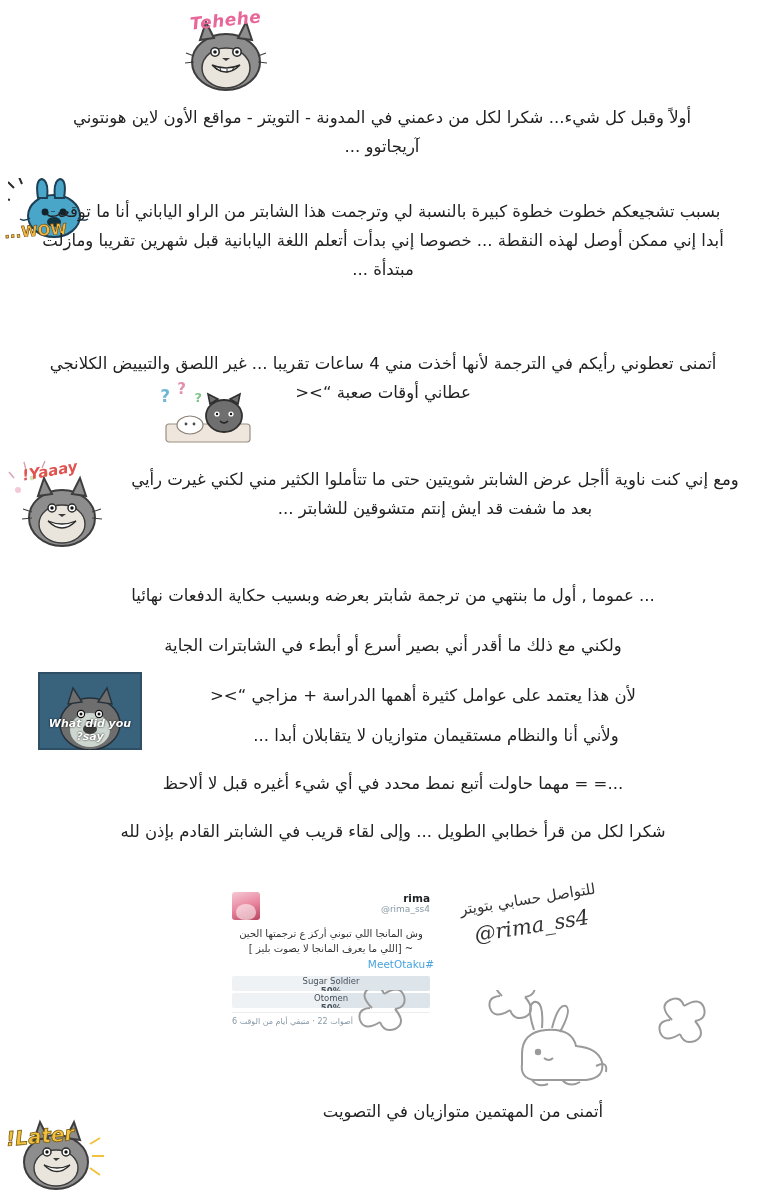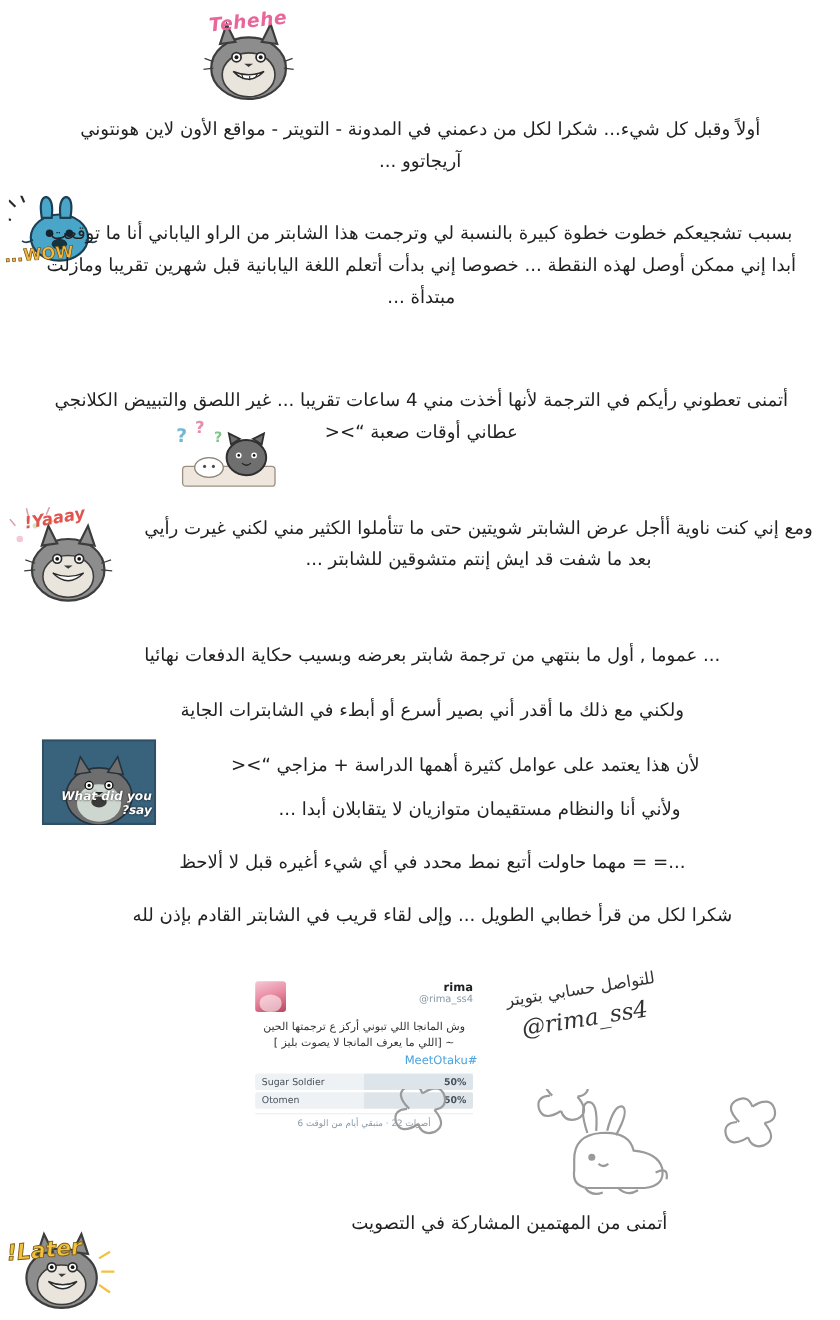--- a/index.html
+++ b/index.html
@@ -74,20 +74,21 @@
     -webkit-text-stroke: 0.8px #7a5c12;
     transform: rotate(-5deg);
   }
   .label-whatdid {
     position: absolute;
     font-family: "DejaVu Sans", sans-serif;
     font-weight: bold;
     font-style: italic;
     font-size: 11px;
     color: #ffffff;
+    text-align: center;
     line-height: 1.15;
     text-shadow: 0 0 2px #000;
   }
 
   
   .handwrite {
     position: absolute;
     font-family: "DejaVu Serif", serif;
     direction: rtl;
     color: #333;
@@ -151,34 +152,34 @@
   }
   .poll-fill {
     position: absolute;
     top: 0; right: 0; bottom: 0;
     background: #dde5ea;
   }
   .poll-label {
     position: absolute;
     inset: 0;
     display: flex;
-    flex-direction: row;
+    flex-direction: column;
     align-items: center;
     justify-content: space-between;
     padding: 0 6px;
     font-size: 8.5px;
     color: #48525c;
     direction: ltr;
   }
   .poll-opt { font-weight: normal; }
   .poll-pct { font-weight: bold; }
   .poll-meta {
     font-size: 8px;
     color: #8899a6;
-    text-align: center;
+    text-align: left;
     padding: 4px 0 0 0;
     direction: rtl;
     border-top: 1px solid #eaeef0;
     margin: 4px 4px 0 4px;
   }
 </style>
 </head>
 <body>
 
 <div class="page">
@@ -359,21 +360,21 @@
         <path d="M48 18 q6 -24 14 -22 q6 4 -6 26"></path>
         <path d="M18 44 q0 -22 24 -24 q26 -2 30 16 q22 2 26 16 q3 16 -16 18 l-52 0 q-14 -2 -12 -16 z"></path>
         <circle cx="34" cy="42" r="2.2" fill="#9a9a9a"></circle>
         <path d="M40 48 q5 4 9 0"></path>
         <path d="M28 70 q6 8 16 4 M58 70 q8 8 18 2"></path>
         <path d="M92 56 q12 -6 10 6"></path>
       </g>
     </svg>
   </div>
 
-  <div class="para" style="left:200px; top:1098px; width:526px;">أتمنى من المهتمين المشاركة في التصويت</div>
+  <div class="para" style="left:200px; top:1098px; width:526px;">أتمنى من المهتمين متوازيان في التصويت</div>
 
   <div class="sticker" style="left:10px; top:1108px; width:96px; height:86px;">
     <svg width="96" height="86" viewBox="0 0 96 86" aria-hidden="true">
       <ellipse cx="46" cy="54" rx="32" ry="27" fill="#8d8d8d" stroke="#3d3d3d" stroke-width="2"></ellipse>
       <path d="M24 32 L30 14 L38 30 Z" fill="#8d8d8d" stroke="#3d3d3d" stroke-width="2"></path>
       <path d="M70 32 L64 14 L56 30 Z" fill="#8d8d8d" stroke="#3d3d3d" stroke-width="2"></path>
       <ellipse cx="46" cy="60" rx="22" ry="18" fill="#e9e4dc" stroke="#3d3d3d" stroke-width="1.4"></ellipse>
       <circle cx="37" cy="44" r="4" fill="#fff" stroke="#2b2b2b" stroke-width="1.5"></circle>
       <circle cx="56" cy="44" r="4" fill="#fff" stroke="#2b2b2b" stroke-width="1.5"></circle>
       <circle cx="37" cy="44" r="1.7" fill="#111"></circle>

